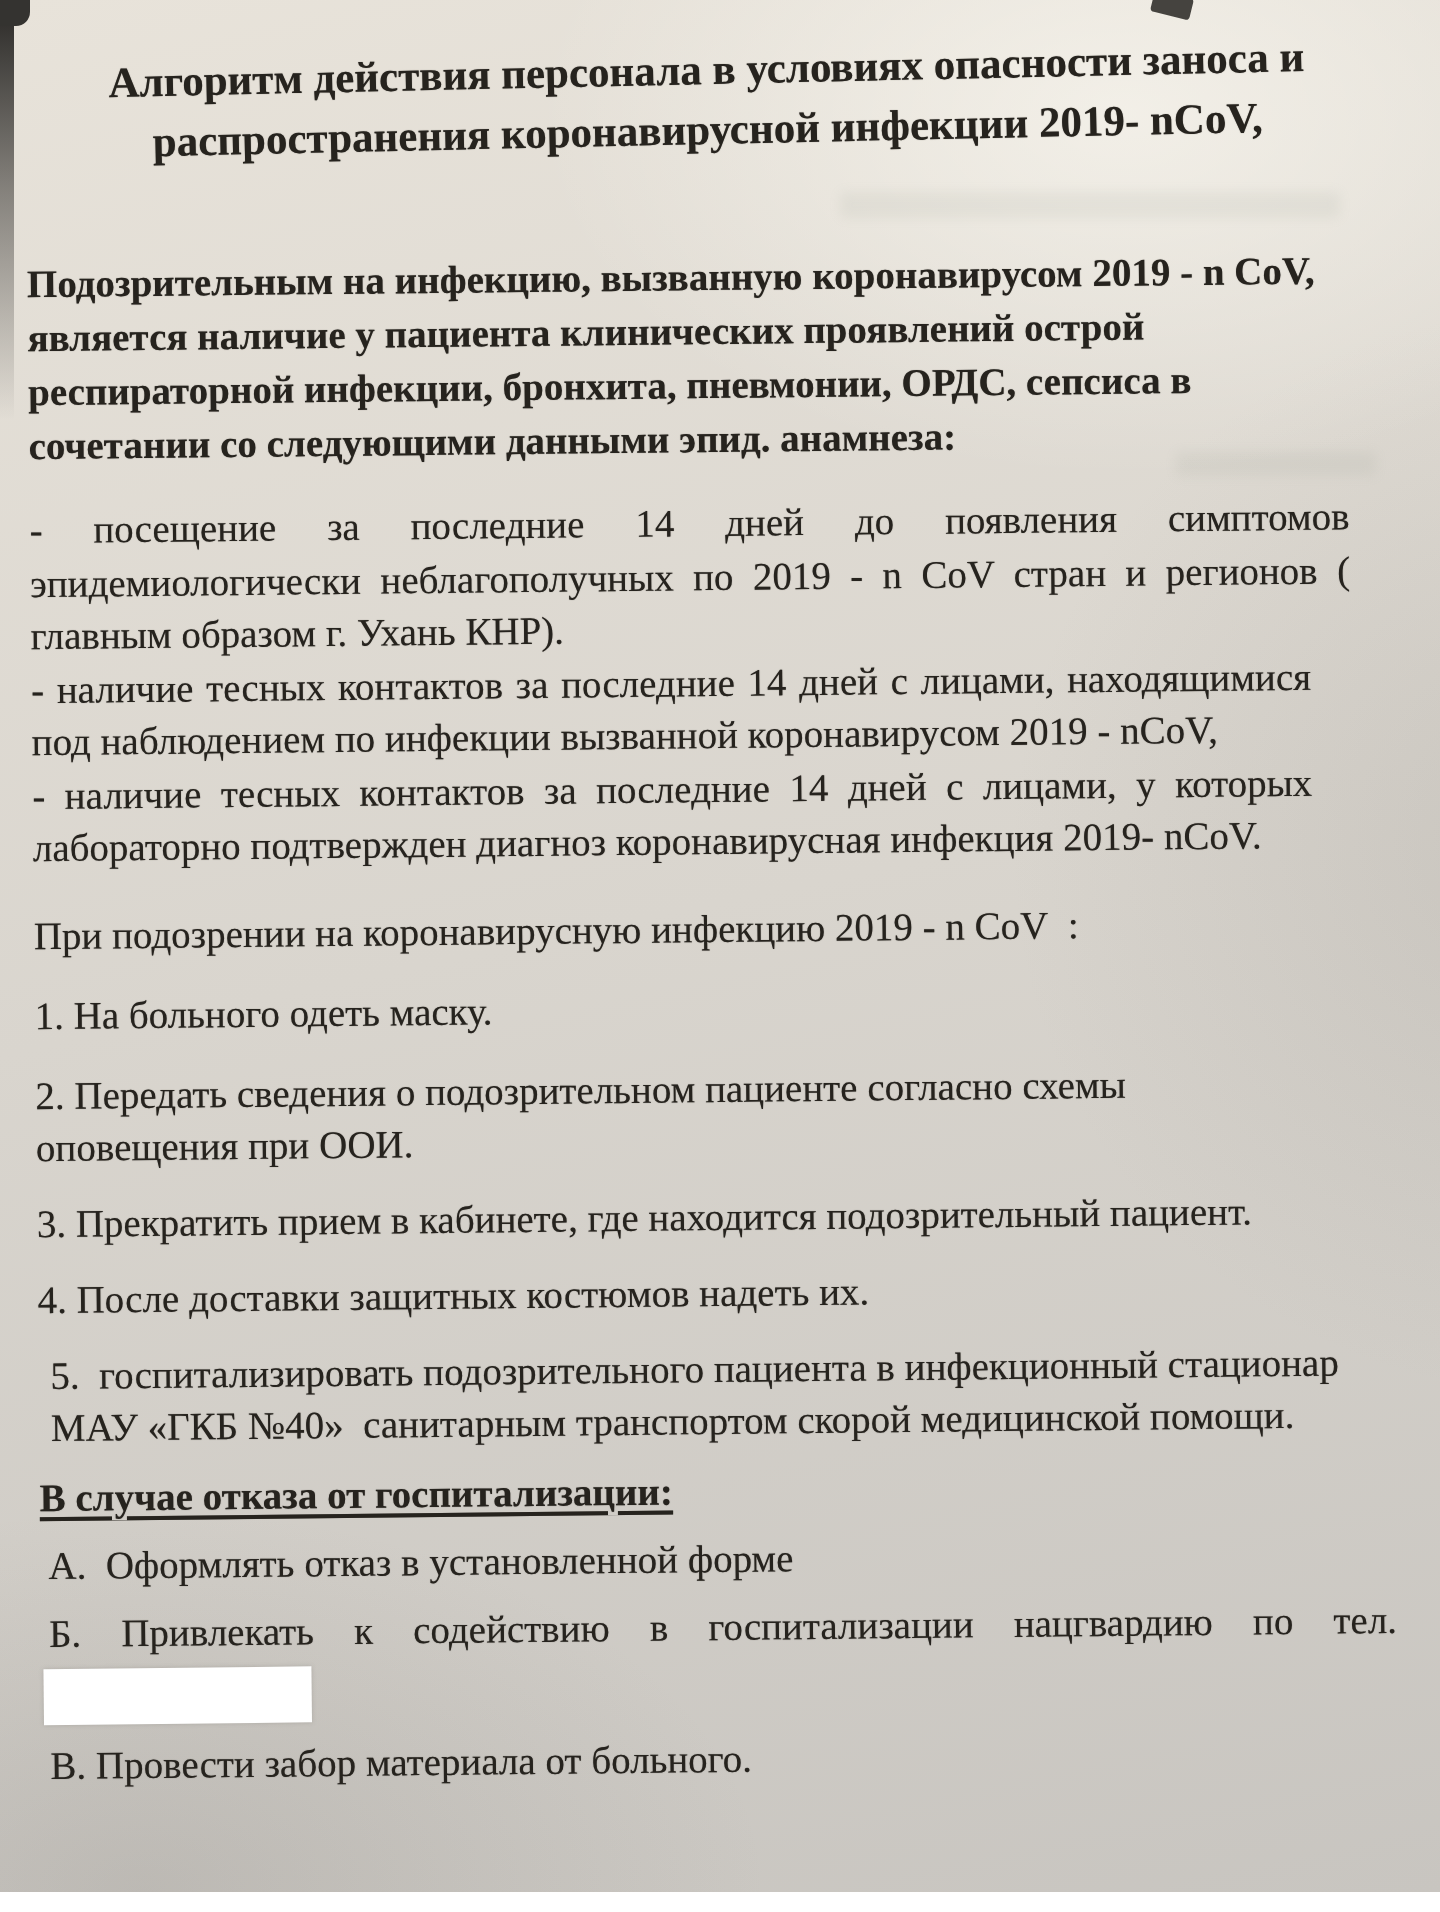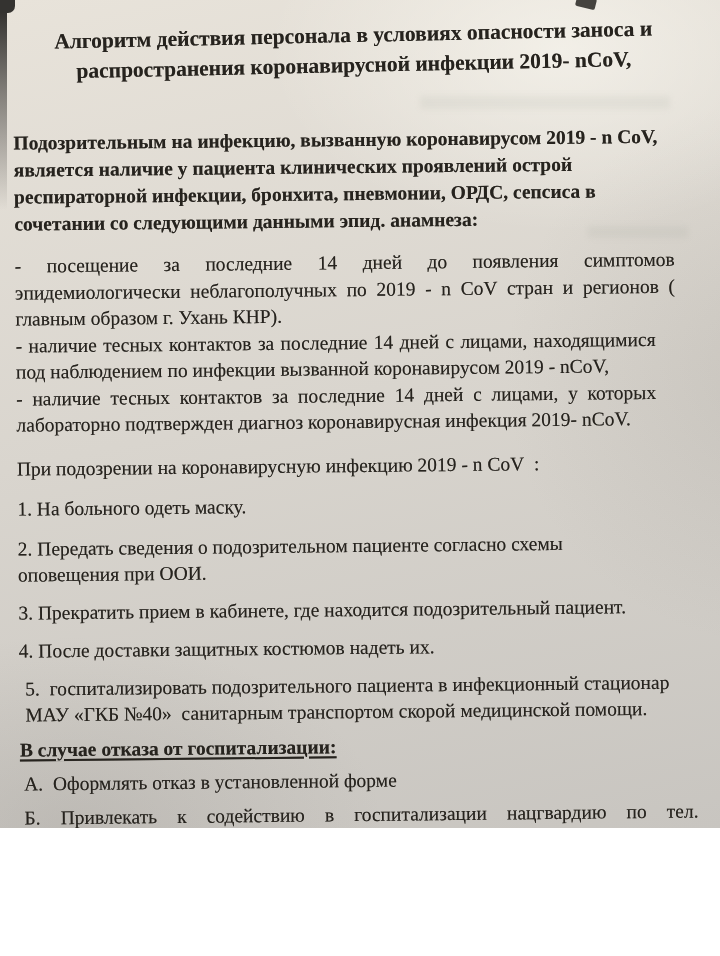--- a/index.html
+++ b/index.html
@@ -7,21 +7,21 @@
     --paper_top:#e8e3da; --paper_mid:#d9d5ce; --paper_bottom:#c8c5c0;
     --ink:#26231e; --redaction:#ffffff;
   }
   html,body{margin:0;padding:0;}
   body{
     width:720px;height:956px;overflow:hidden;
     font-family:"Liberation Serif","DejaVu Serif",serif;
     color:var(--ink);
   }
   .photo{
-    position:relative;width:720px;height:828px;overflow:hidden;
+    position:relative;width:720px;height:946px;overflow:hidden;
     background:
       radial-gradient(ellipse 420px 260px at 78% 6%, rgba(255,253,246,.55), rgba(255,253,246,0) 70%),
       radial-gradient(ellipse 420px 420px at 108% 45%, rgba(150,146,140,.22), rgba(150,146,140,0) 65%),
       radial-gradient(ellipse 520px 320px at 10% 100%, rgba(125,122,118,.20), rgba(125,122,118,0) 60%),
       linear-gradient(168deg, var(--paper_top) 0%, var(--paper_mid) 48%, var(--paper_bottom) 100%);
   }
   
   .edge-left{
     position:absolute;left:0;top:0;width:7px;height:210px;
     background:linear-gradient(to bottom, rgba(30,29,27,.95), rgba(52,50,47,.55) 45%, rgba(70,68,64,0));

